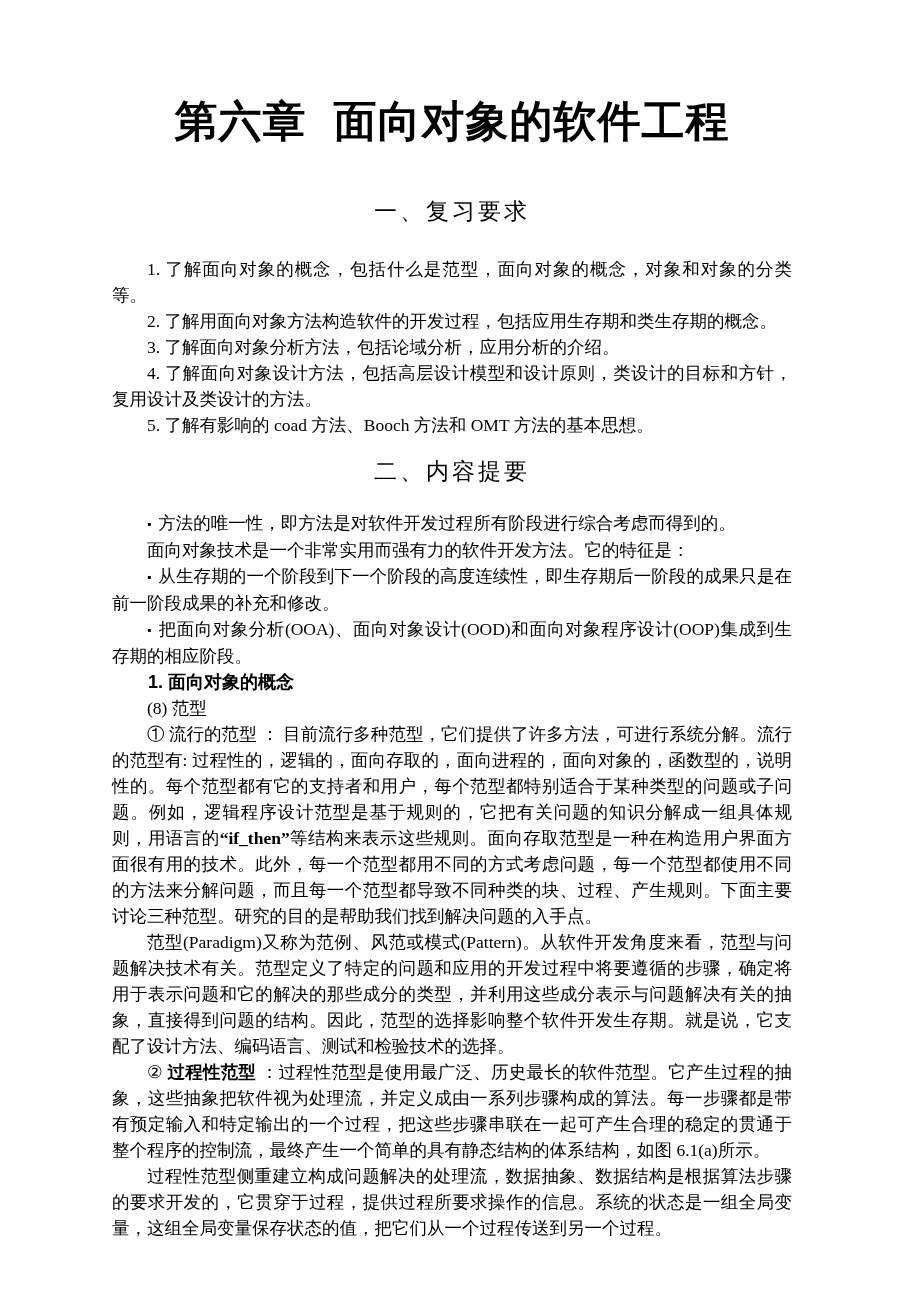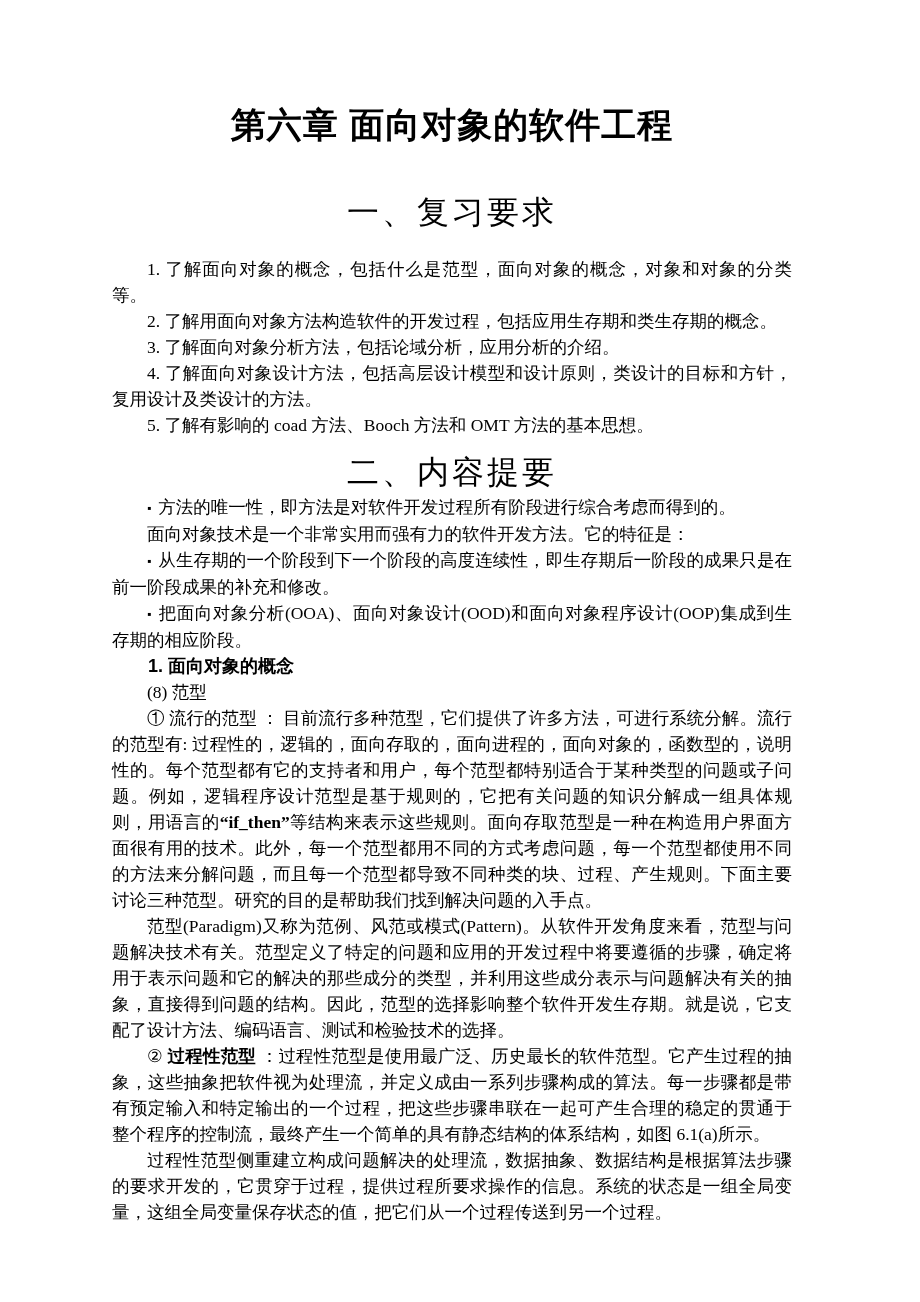--- a/index.html
+++ b/index.html
@@ -14,37 +14,37 @@
     width: 920px; height: 1302px;
     background: #ffffff;
     overflow: hidden;
   }
   .content {
     margin-left: 112px;
     width: 680px;
   }
   .doc-title {
     margin: 102px 0 0 0;
-    font-family: Liberation Sans, sans-serif;
+    font-family: Liberation Mono, monospace;
     font-weight: 700;
-    font-size: 35px;
+    font-size: 43px;
     line-height: 46px;
     text-align: center;
     letter-spacing: 1px;
   }
   .sec-heading {
     margin: 46px 0 0 0;
     font-family: "Liberation Serif", serif;
     font-weight: 400;
-    font-size: 32px;
+    font-size: 23px;
     line-height: 36px;
     text-align: center;
     letter-spacing: 3px;
   }
-  .sec-heading.second { margin-top: 16px; margin-bottom: 4px; }
+  .sec-heading.second { margin-top: 16px; margin-bottom: 20px; }
   .review-list { margin-top: 26px; }
   .para {
     margin: 0;
     font-size: 17.5px;
     line-height: 26px;
     text-align: justify;
     text-indent: 2em;
   }
   .bullet-marker {
     font-size: 12px;

